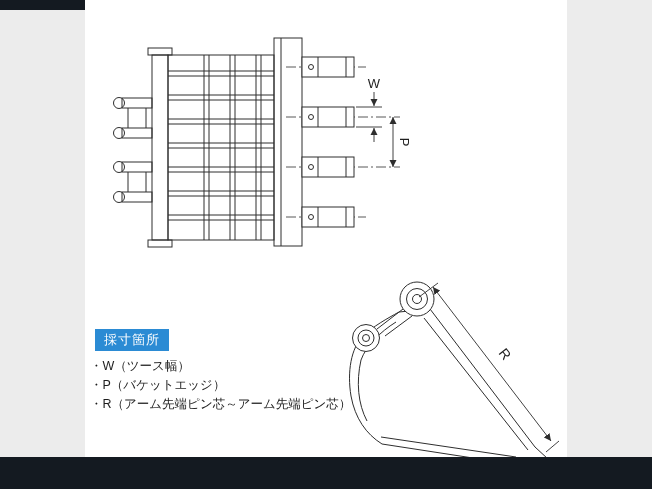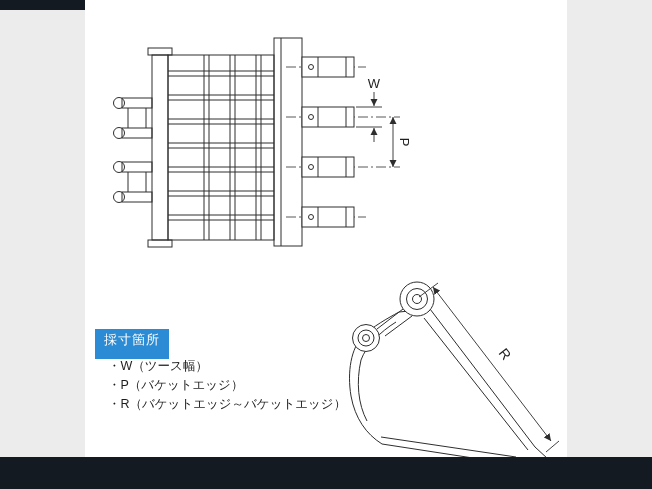--- a/index.html
+++ b/index.html
@@ -17,26 +17,26 @@
     background:#141a21;
   }
   .footer {
     position:absolute; left:0; top:457px; width:652px; height:32px;
     background:#141a21;
   }
   .drawing {
     position:absolute; left:0; top:0;
   }
   .badge {
-    position:absolute; left:95px; top:329px; width:74px; height:30px;
+    position:absolute; left:95px; top:329px; width:74px; height:22px;
     background:#2b8bd4; color:#ffffff; font-size:13px;
     text-align:center; line-height:22px; letter-spacing:1px;
   }
   .legend {
-    position:absolute; left:108px; top:357px;
+    position:absolute; left:90px; top:357px;
     font-size:12.5px; line-height:19px; color:#1d1d1d;
   }
 </style>
 </head>
 <body>
 
 <div class="page">
 
   <div class="panel"></div>
 
@@ -184,19 +184,19 @@
       <line x1="546" y1="452" x2="559" y2="441"></line>
       <text x="501" y="357" text-anchor="middle" font-size="14" transform="rotate(52 501 357)" fill="#1e1e1e" stroke="none">R</text>
     </g>
   </svg>
 
   <div class="badge">採寸箇所</div>
 
   <div class="legend">
     <div>・W（ツース幅）</div>
     <div>・P（バケットエッジ）</div>
-    <div>・R（バケットエッジ～バケットエッジ）</div>
+    <div>・R（アーム先端ピン芯～アーム先端ピン芯）</div>
   </div>
 
   <div class="top-strip"></div>
   <div class="footer"></div>
 
 </div>
 
 </body></html>

